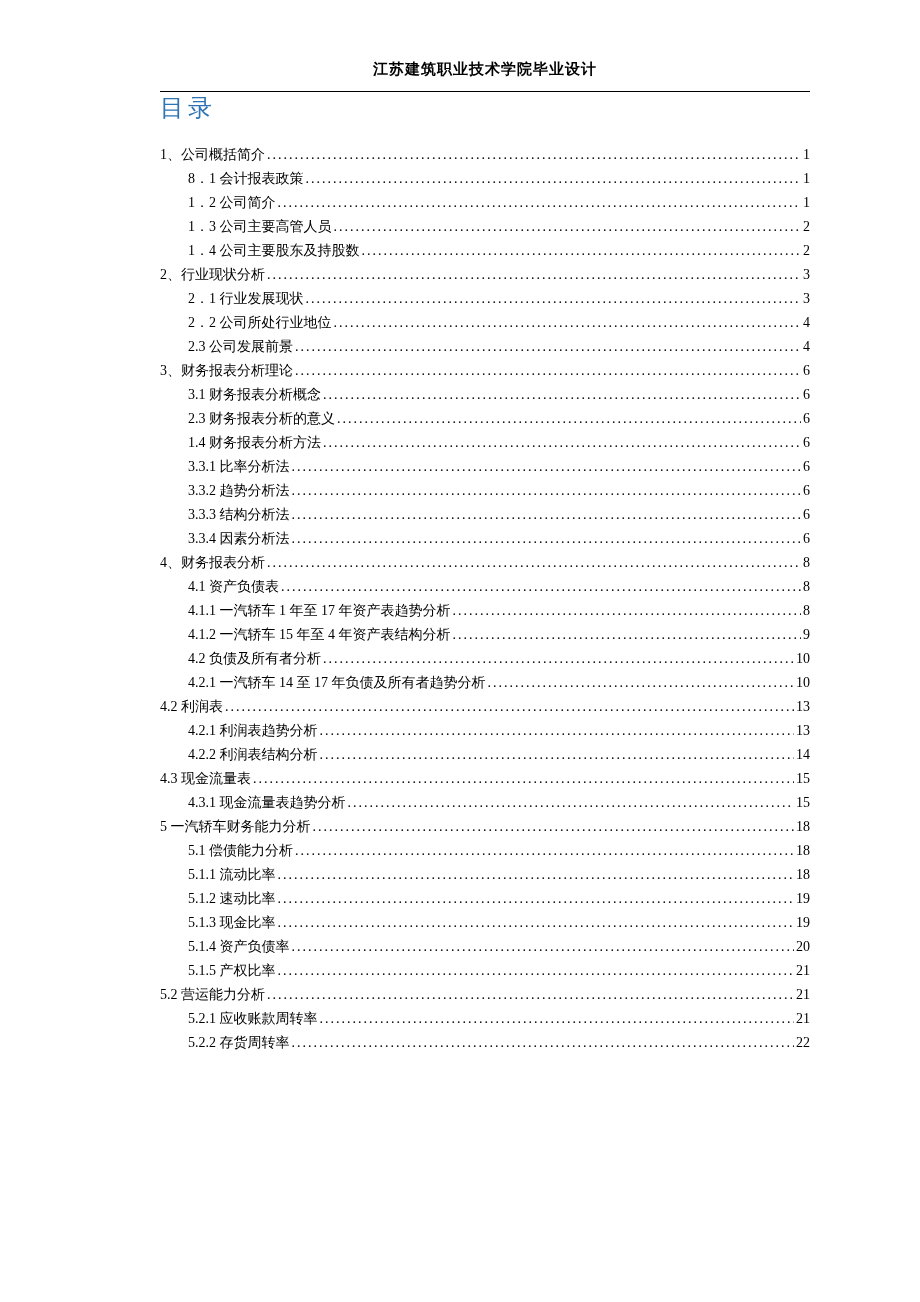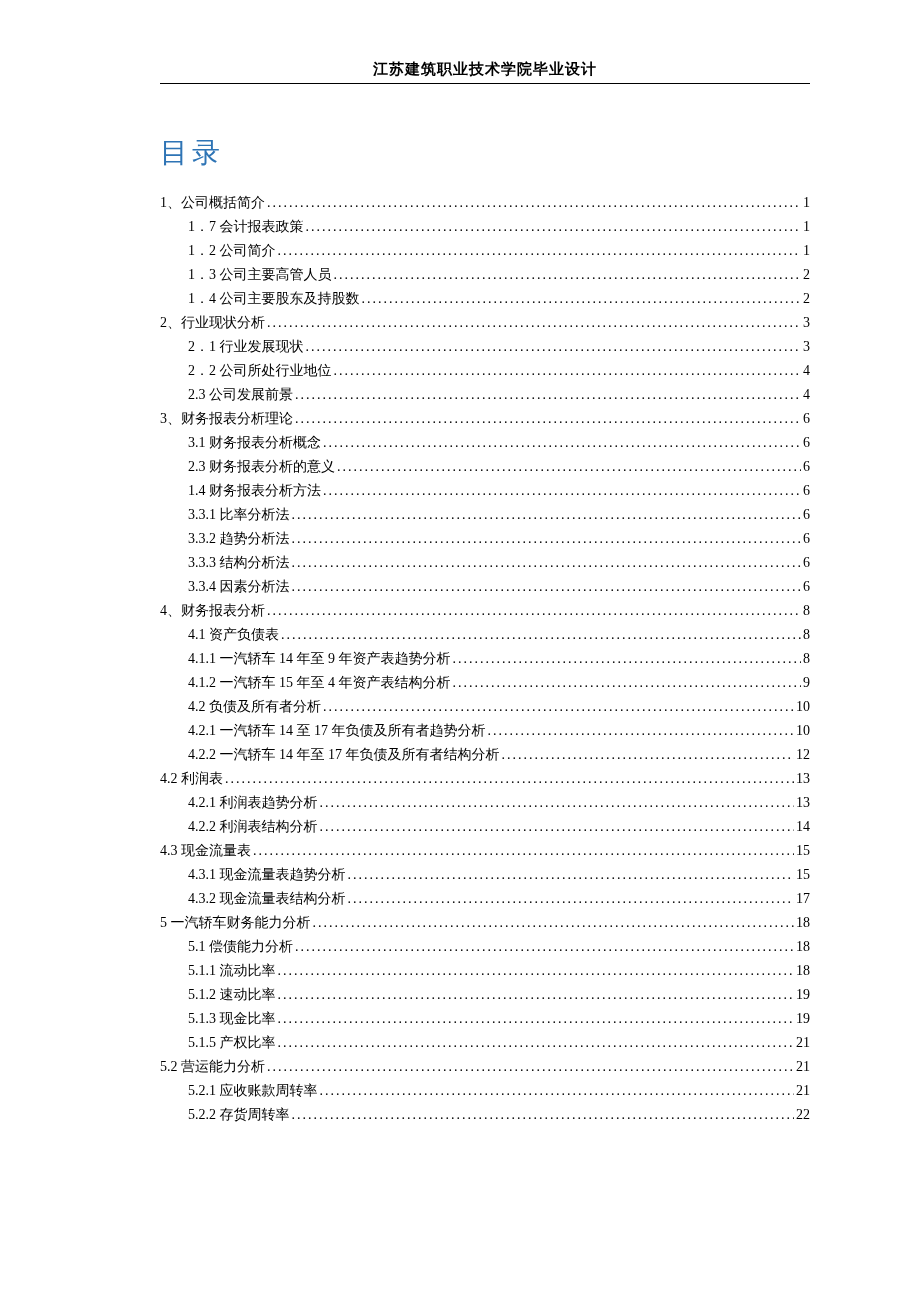--- a/index.html
+++ b/index.html
@@ -12,28 +12,27 @@
       font-family: "SimSun", "宋体", serif;
       width: 920px;
       height: 1302px;
       padding: 60px 110px 60px 160px;
       position: relative;
     }
     .header {
       text-align: center;
       font-size: 15px;
       font-weight: bold;
-      padding-bottom: 4px;
+      padding-bottom: 12px;
       border-bottom: 1.5px solid #000;
-      margin-bottom: 50px;
       letter-spacing: 1px;
     }
     .toc-title {
       color: #2e74b5;
-      font-size: 28px;
+      font-size: 24px;
       font-family: "SimSun", "宋体", serif;
       font-weight: normal;
       margin-bottom: 24px;
       letter-spacing: 4px;
     }
     .toc-list {
       font-size: 14px;
       line-height: 1.0;
     }
     .toc-row {
@@ -79,21 +78,21 @@
 
 <h1 class="toc-title">目录</h1>
 
 <div class="toc-list" id="toc-container">
     <div class="toc-row level-1">
       <span class="toc-label">1、公司概括简介</span>
       <span class="toc-dots"></span>
       <span class="toc-page">1</span>
     </div>
     <div class="toc-row level-2">
-      <span class="toc-label">1．7 会计报表政策</span>
+      <span class="toc-label">8．1 会计报表政策</span>
       <span class="toc-dots"></span>
       <span class="toc-page">1</span>
     </div>
     <div class="toc-row level-2">
       <span class="toc-label">1．2 公司简介</span>
       <span class="toc-dots"></span>
       <span class="toc-page">1</span>
     </div>
     <div class="toc-row level-2">
       <span class="toc-label">1．3 公司主要高管人员</span>
@@ -169,44 +168,39 @@
       <span class="toc-label">4、财务报表分析</span>
       <span class="toc-dots"></span>
       <span class="toc-page">8</span>
     </div>
     <div class="toc-row level-2">
       <span class="toc-label">4.1 资产负债表</span>
       <span class="toc-dots"></span>
       <span class="toc-page">8</span>
     </div>
     <div class="toc-row level-2">
-      <span class="toc-label">4.1.1 一汽轿车 14 年至 9 年资产表趋势分析</span>
+      <span class="toc-label">4.1.1 一汽轿车 1 年至 17 年资产表趋势分析</span>
       <span class="toc-dots"></span>
       <span class="toc-page">8</span>
     </div>
     <div class="toc-row level-2">
       <span class="toc-label">4.1.2 一汽轿车 15 年至 4 年资产表结构分析</span>
       <span class="toc-dots"></span>
       <span class="toc-page">9</span>
     </div>
     <div class="toc-row level-2">
       <span class="toc-label">4.2 负债及所有者分析</span>
       <span class="toc-dots"></span>
       <span class="toc-page">10</span>
     </div>
     <div class="toc-row level-2">
       <span class="toc-label">4.2.1 一汽轿车 14 至 17 年负债及所有者趋势分析</span>
       <span class="toc-dots"></span>
       <span class="toc-page">10</span>
     </div>
-    <div class="toc-row level-2">
-      <span class="toc-label">4.2.2 一汽轿车 14 年至 17 年负债及所有者结构分析</span>
-      <span class="toc-dots"></span>
-      <span class="toc-page">12</span>
-    </div>
     <div class="toc-row level-1">
       <span class="toc-label">4.2 利润表</span>
       <span class="toc-dots"></span>
       <span class="toc-page">13</span>
     </div>
     <div class="toc-row level-2">
       <span class="toc-label">4.2.1 利润表趋势分析</span>
       <span class="toc-dots"></span>
       <span class="toc-page">13</span>
     </div>
@@ -218,25 +212,20 @@
     <div class="toc-row level-1">
       <span class="toc-label">4.3 现金流量表</span>
       <span class="toc-dots"></span>
       <span class="toc-page">15</span>
     </div>
     <div class="toc-row level-2">
       <span class="toc-label">4.3.1 现金流量表趋势分析</span>
       <span class="toc-dots"></span>
       <span class="toc-page">15</span>
     </div>
-    <div class="toc-row level-2">
-      <span class="toc-label">4.3.2 现金流量表结构分析</span>
-      <span class="toc-dots"></span>
-      <span class="toc-page">17</span>
-    </div>
     <div class="toc-row level-1">
       <span class="toc-label">5 一汽轿车财务能力分析</span>
       <span class="toc-dots"></span>
       <span class="toc-page">18</span>
     </div>
     <div class="toc-row level-2">
       <span class="toc-label">5.1 偿债能力分析</span>
       <span class="toc-dots"></span>
       <span class="toc-page">18</span>
     </div>
@@ -249,20 +238,25 @@
       <span class="toc-label">5.1.2 速动比率</span>
       <span class="toc-dots"></span>
       <span class="toc-page">19</span>
     </div>
     <div class="toc-row level-2">
       <span class="toc-label">5.1.3 现金比率</span>
       <span class="toc-dots"></span>
       <span class="toc-page">19</span>
     </div>
     <div class="toc-row level-2">
+      <span class="toc-label">5.1.4 资产负债率</span>
+      <span class="toc-dots"></span>
+      <span class="toc-page">20</span>
+    </div>
+    <div class="toc-row level-2">
       <span class="toc-label">5.1.5 产权比率</span>
       <span class="toc-dots"></span>
       <span class="toc-page">21</span>
     </div>
     <div class="toc-row level-1">
       <span class="toc-label">5.2 营运能力分析</span>
       <span class="toc-dots"></span>
       <span class="toc-page">21</span>
     </div>
     <div class="toc-row level-2">

